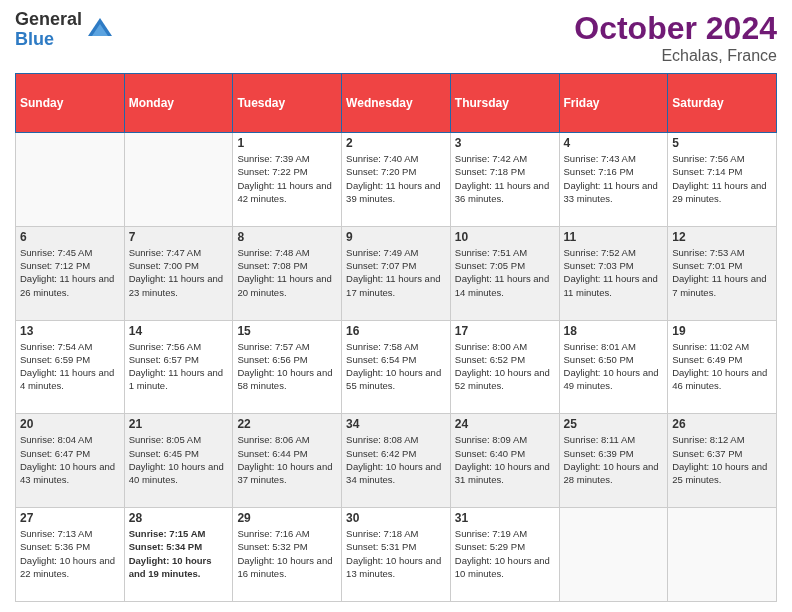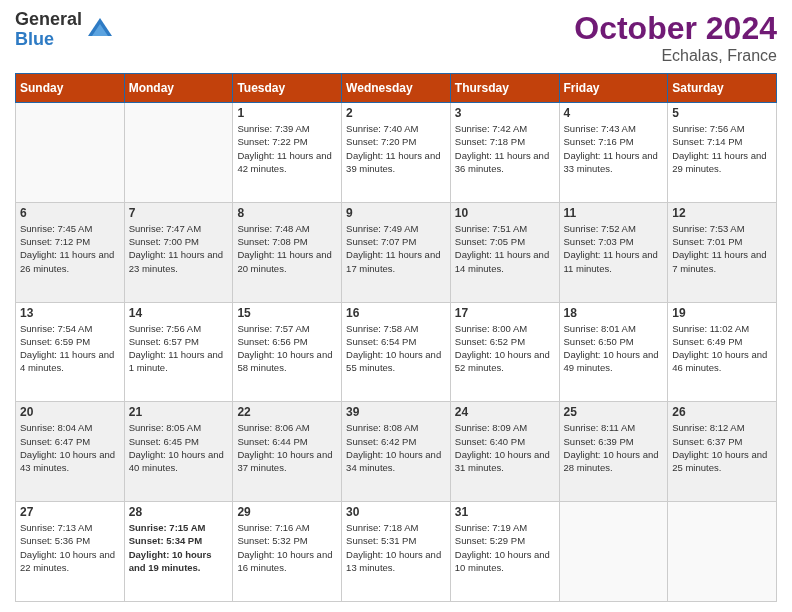--- a/index.html
+++ b/index.html
@@ -61,23 +61,23 @@
       color: #555;
     }
     .calendar {
       border: 1px solid #ccc;
       border-collapse: collapse;
       width: 100%;
       flex: 1;
       table-layout: fixed;
     }
     .calendar th {
-      background-color: #c2410c;
+      background-color: #ef4444;
       color: white;
-      padding: 7px 4px;
+      padding: 22px 4px;
       font-size: 12px;
       font-weight: bold;
       text-align: left;
       border: 1px solid #2266a8;
     }
     .calendar td {
       border: 1px solid #ccc;
       vertical-align: top;
       padding: 3px 4px;
       font-size: 9.5px;
@@ -272,21 +272,21 @@
 Sunset: 6:45 PM
 Daylight: 10 hours and 40 minutes.</div>
           </td>
           <td>
             <span class="day-number">22</span>
             <div class="day-info" style="white-space: pre-line;">Sunrise: 8:06 AM
 Sunset: 6:44 PM
 Daylight: 10 hours and 37 minutes.</div>
           </td>
           <td>
-            <span class="day-number">39</span>
+            <span class="day-number">34</span>
             <div class="day-info" style="white-space: pre-line;">Sunrise: 8:08 AM
 Sunset: 6:42 PM
 Daylight: 10 hours and 34 minutes.</div>
           </td>
           <td>
             <span class="day-number">24</span>
             <div class="day-info" style="white-space: pre-line;">Sunrise: 8:09 AM
 Sunset: 6:40 PM
 Daylight: 10 hours and 31 minutes.</div>
           </td>

